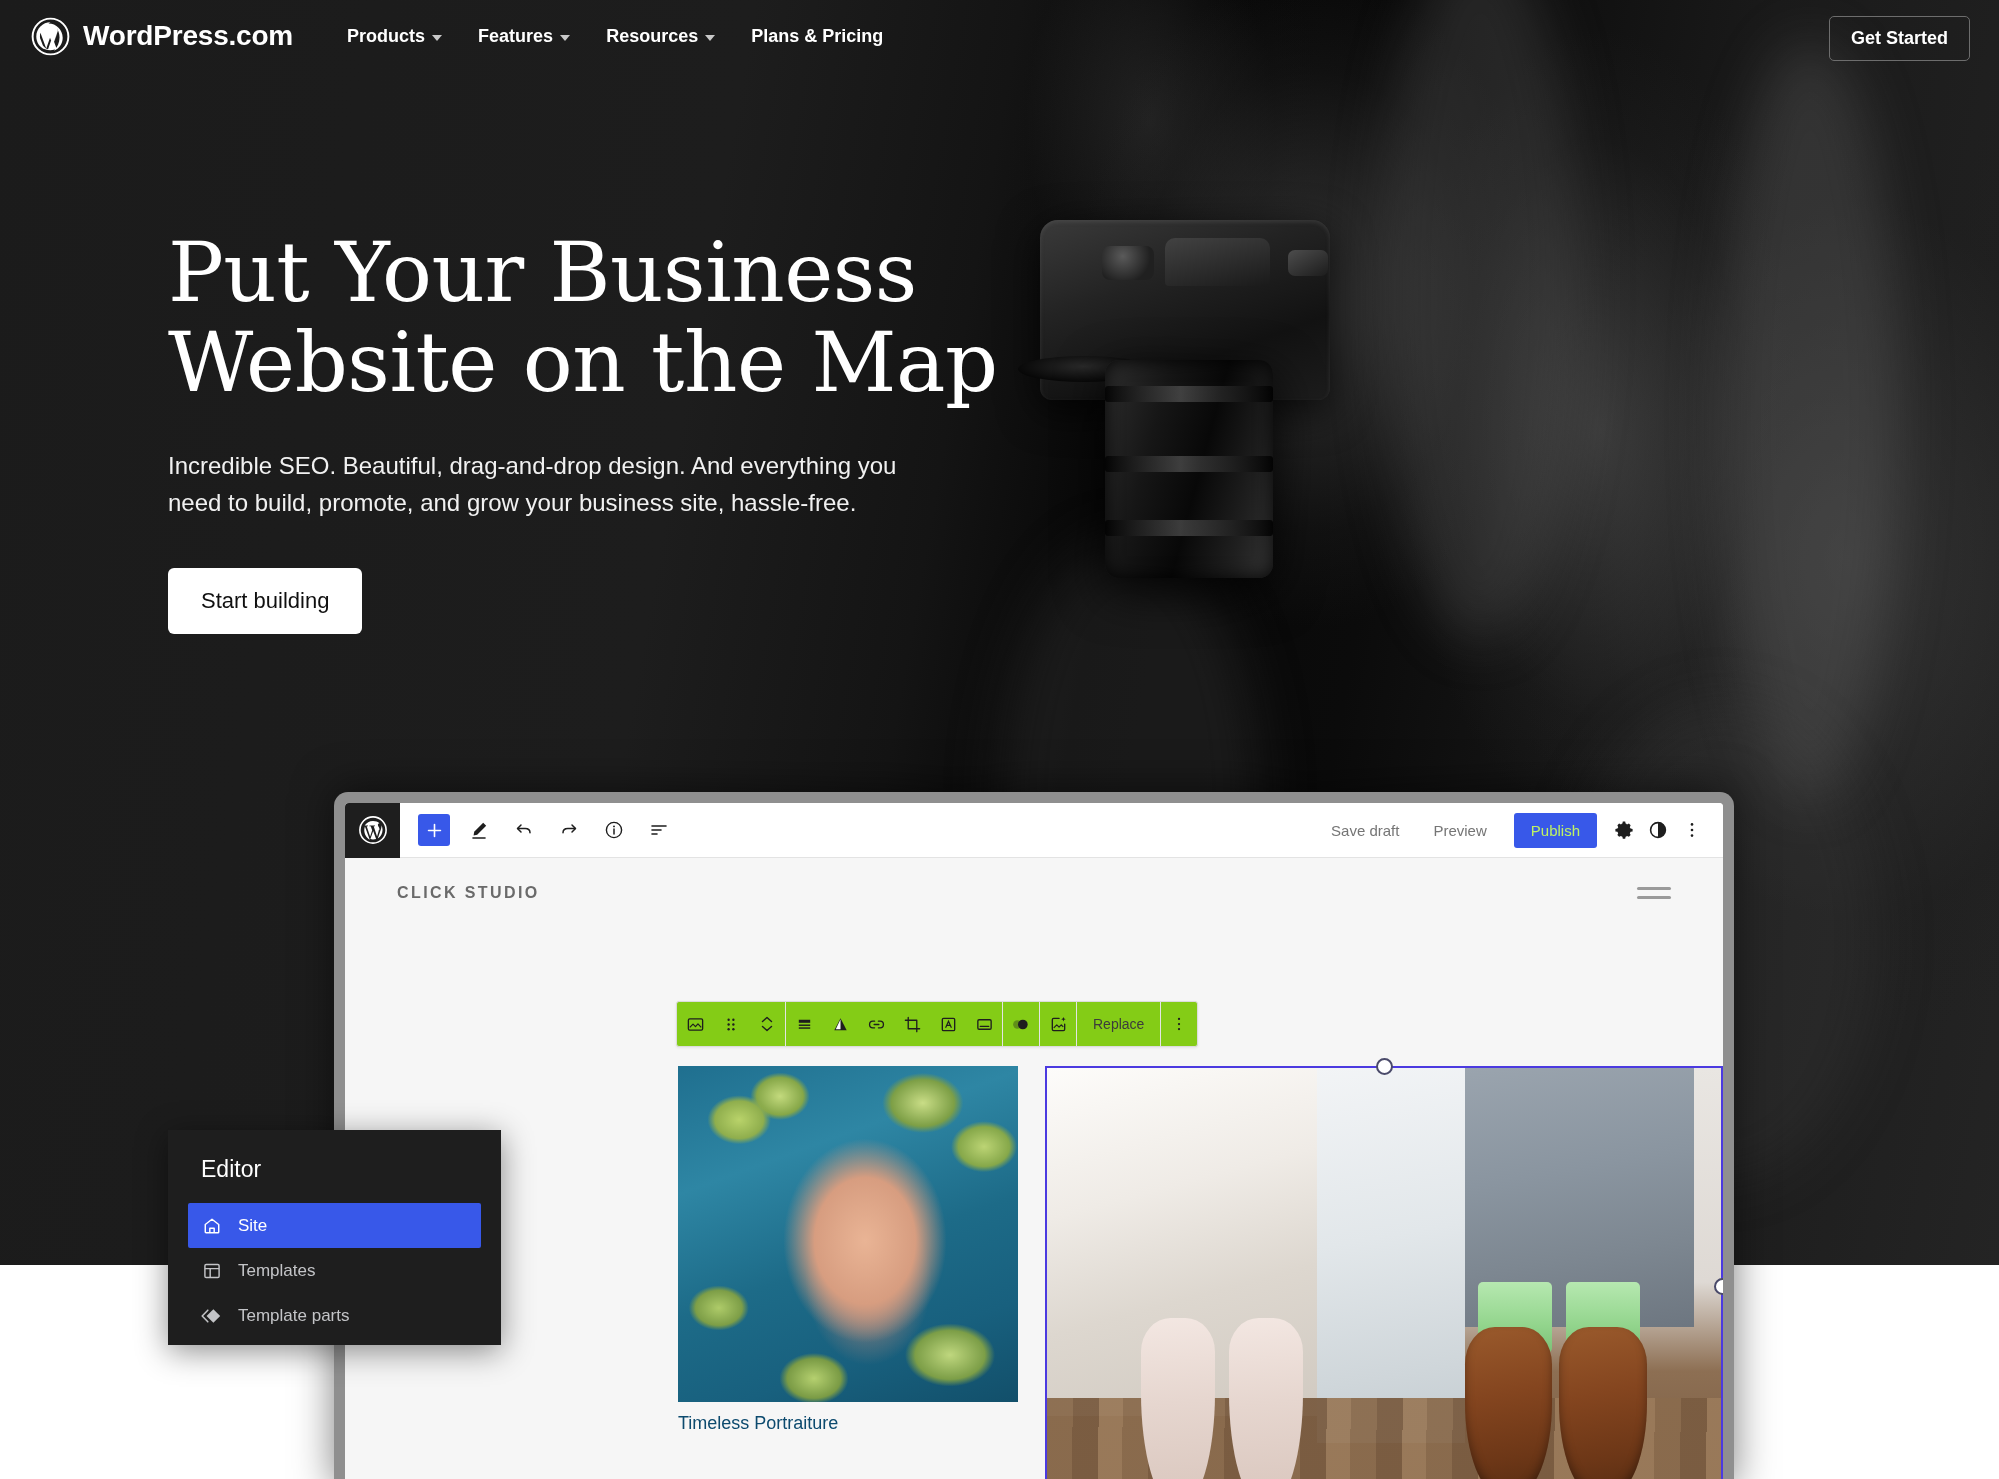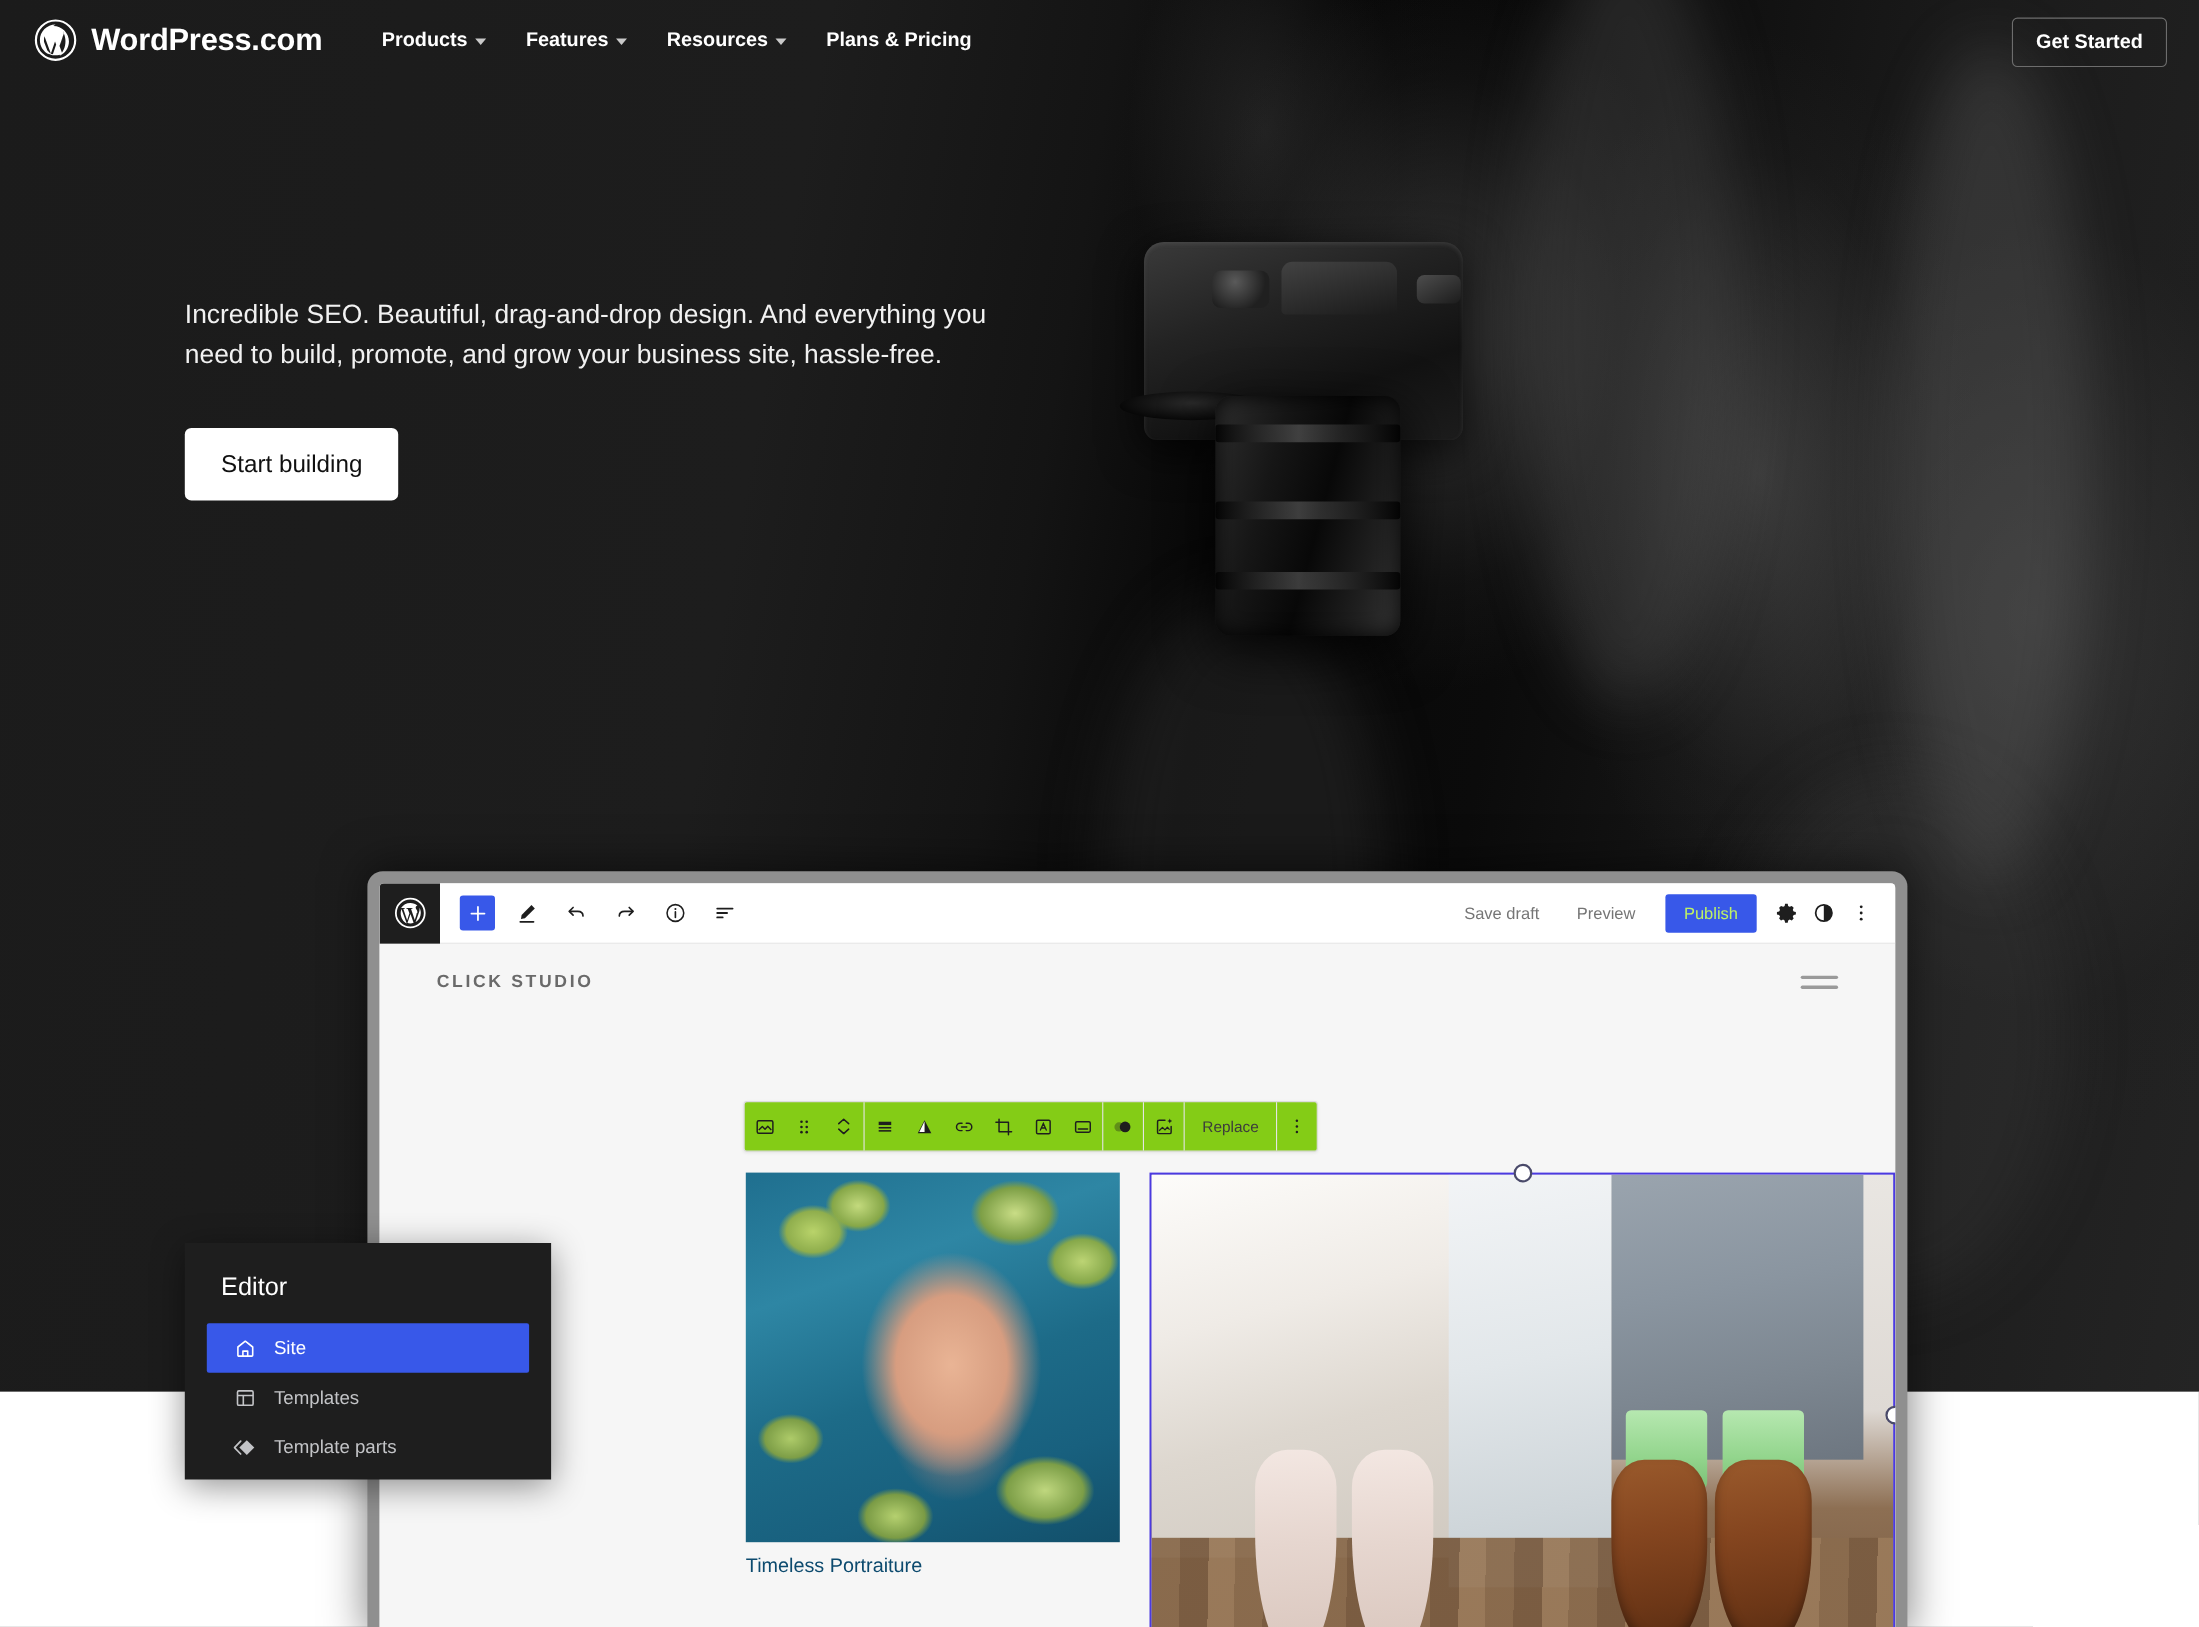--- a/index.html
+++ b/index.html
@@ -268,21 +268,21 @@
   #editor-panel {
     position:absolute; left:168px; top:1130px; width:333px; height:215px;
     background:#1e1e1e; z-index:60; padding:26px 0 0 0;
     box-shadow:0 6px 30px rgba(0,0,0,.45);
   }
   #editor-panel-title {
     font-size:23px; color:#fff; padding:0 33px 20px 33px; font-weight:400;
   }
   .ep-item {
     display:flex; align-items:center; gap:15px;
-    height:45px; margin:0 20px; padding:0 24px; cursor:pointer;
+    height:45px; margin:0 20px; padding:0 13px; cursor:pointer;
     color:#c3c4c7; font-size:17px; border-radius:2px;
   }
   .ep-item.active { background:#3858e9; color:#fff; }
   .ep-icon { width:22px; height:22px; display:flex; align-items:center; justify-content:center; flex:0 0 auto; }
 </style>
 </head>
 <body>
 
 <div id="hero-bg">
   <div id="hero-photo"></div>
@@ -332,20 +332,22 @@
     </div>
     <div class="navitem">
       <span>Plans &amp; Pricing</span>
     </div>
   </nav>
 
   <button id="get-started">Get Started</button>
 </div>
 
 <div id="hero-copy">
+  <h1 id="hero-title">Put Your Business
+Website on the Map</h1>
   <p id="hero-sub">Incredible SEO. Beautiful, drag-and-drop design. And everything you
 need to build, promote, and grow your business site, hassle-free.</p>
   <button id="start-building">Start building</button>
 </div>
 
 <div id="laptop">
   <div id="screen">
 
     <div id="ed-bar">
       <div id="ed-wp">

